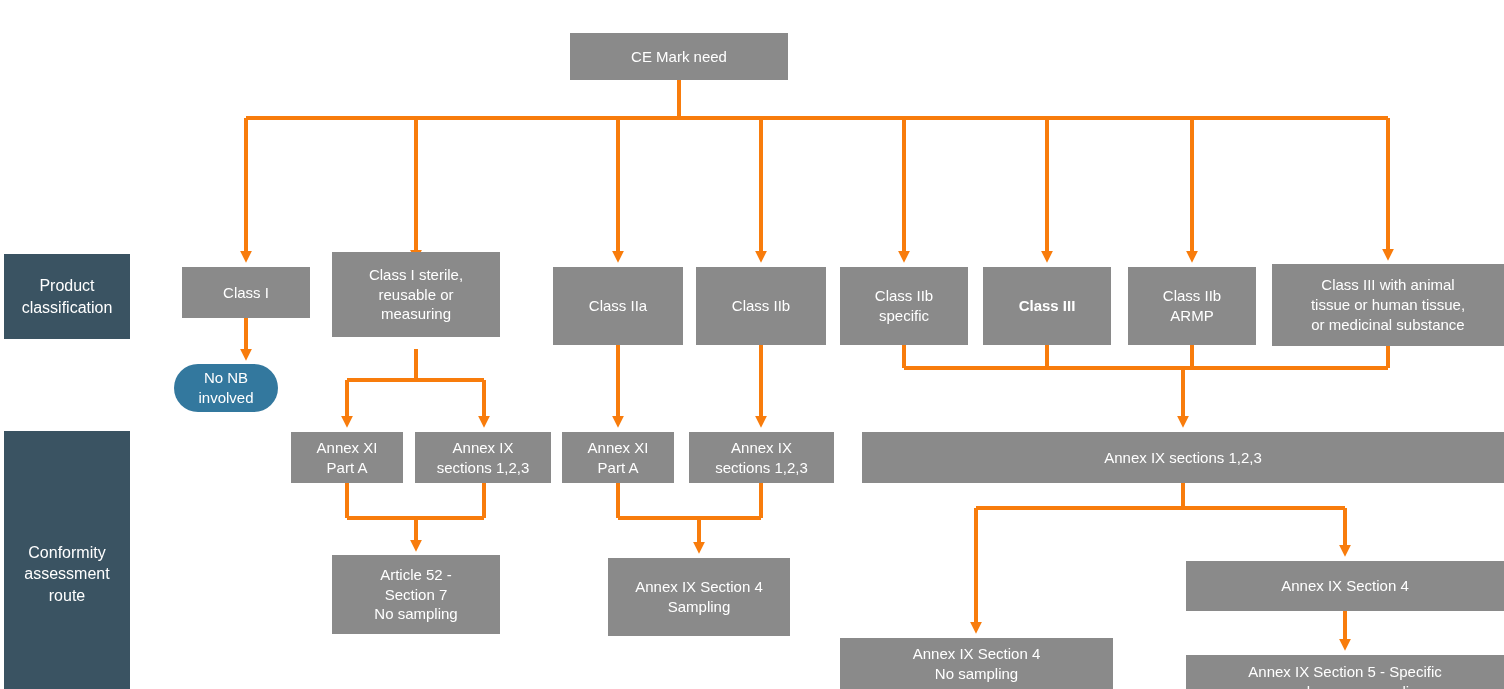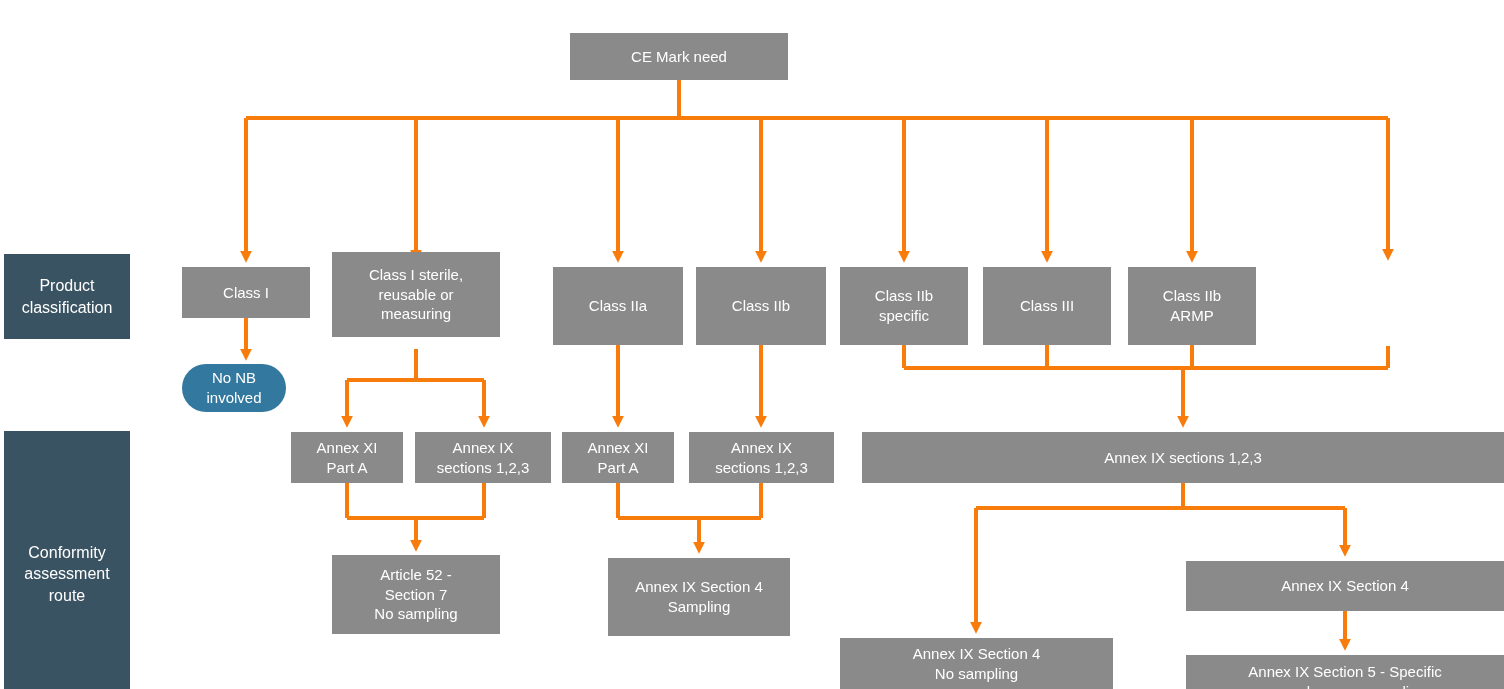--- a/index.html
+++ b/index.html
@@ -21,24 +21,24 @@
 
   
   #ce-mark            { left:570px;  top:5px;   width:218px; height:47px; }
   #product-label      { left:4px;    top:226px; width:126px; height:85px; }
   #conformity-label   { left:4px;    top:403px; width:126px; height:286px; }
   #class-i            { left:182px;  top:239px; width:128px; height:51px; }
   #class-i-sterile    { left:332px;  top:224px; width:168px; height:85px; }
   #class-iia          { left:553px;  top:239px; width:130px; height:78px; }
   #class-iib          { left:696px;  top:239px; width:130px; height:78px; }
   #class-iib-specific { left:840px;  top:239px; width:128px; height:78px; }
-  #class-iii          { left:983px;  top:239px; width:128px; height:78px; }
+  #class-iii          { left:983px;  top:239px; width:128px; height:78px;font-weight:bold; }
   #class-iib-armp     { left:1128px; top:239px; width:128px; height:78px; }
   #class-iii-tissue   { left:1272px; top:236px; width:232px; height:82px; }
-  #no-nb              { left:182px;  top:336px; width:104px; height:48px;border-radius:24px; }
+  #no-nb              { left:174px;  top:336px; width:104px; height:48px;border-radius:24px; }
   #annex-xi-a1        { left:291px;  top:404px; width:112px; height:51px; }
   #annex-ix-123a      { left:415px;  top:404px; width:136px; height:51px; }
   #annex-xi-a2        { left:562px;  top:404px; width:112px; height:51px; }
   #annex-ix-123b      { left:689px;  top:404px; width:145px; height:51px; }
   #annex-ix-123w      { left:862px;  top:404px; width:642px; height:51px; }
   #article-52         { left:332px;  top:527px; width:168px; height:79px; }
   #annex-ix-s4-sampling   { left:608px;  top:530px; width:182px; height:78px; }
   #annex-ix-s4-nosampling { left:840px;  top:610px; width:273px; height:52px; }
   #annex-ix-s4        { left:1186px; top:533px; width:318px; height:50px; }
   #annex-ix-s5        { left:1186px; top:627px; width:318px; height:53px; }
@@ -100,20 +100,23 @@
   <div class="box gray" id="class-i-sterile">Class I sterile,
 reusable or
 measuring</div>
   <div class="box gray" id="class-iia">Class IIa</div>
   <div class="box gray" id="class-iib">Class IIb</div>
   <div class="box gray" id="class-iib-specific">Class IIb
 specific</div>
   <div class="box gray" id="class-iii">Class III</div>
   <div class="box gray" id="class-iib-armp">Class IIb
 ARMP</div>
+  <div class="box gray" id="class-iii-tissue">Class III with animal
+tissue or human tissue,
+or medicinal substance</div>
 
   <div class="box blue" id="no-nb">No NB
 involved</div>
 
   <div class="box gray" id="annex-xi-a1">Annex XI
 Part A</div>
   <div class="box gray" id="annex-ix-123a">Annex IX
 sections 1,2,3</div>
   <div class="box gray" id="annex-xi-a2">Annex XI
 Part A</div>

